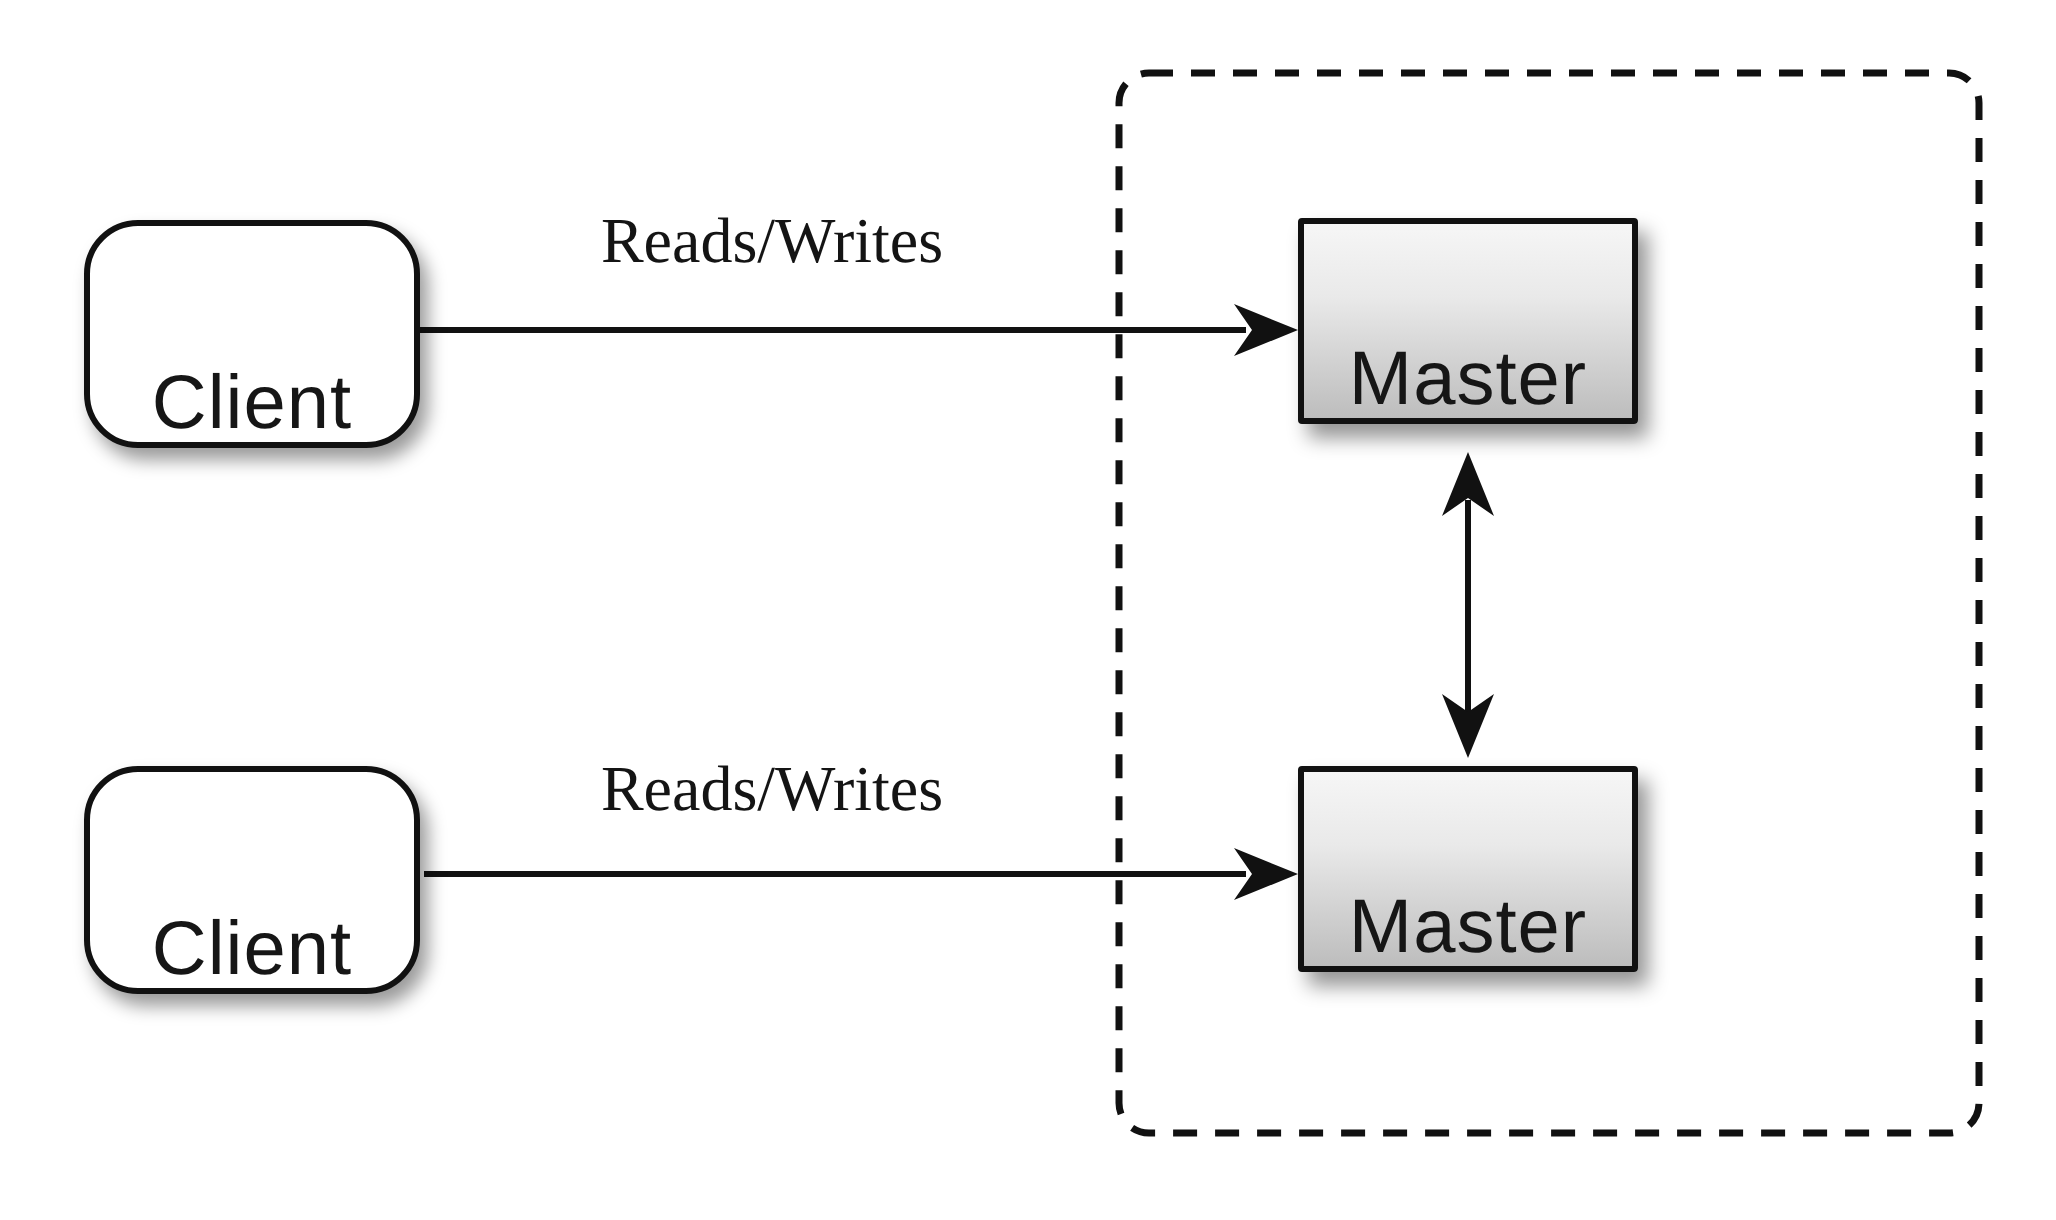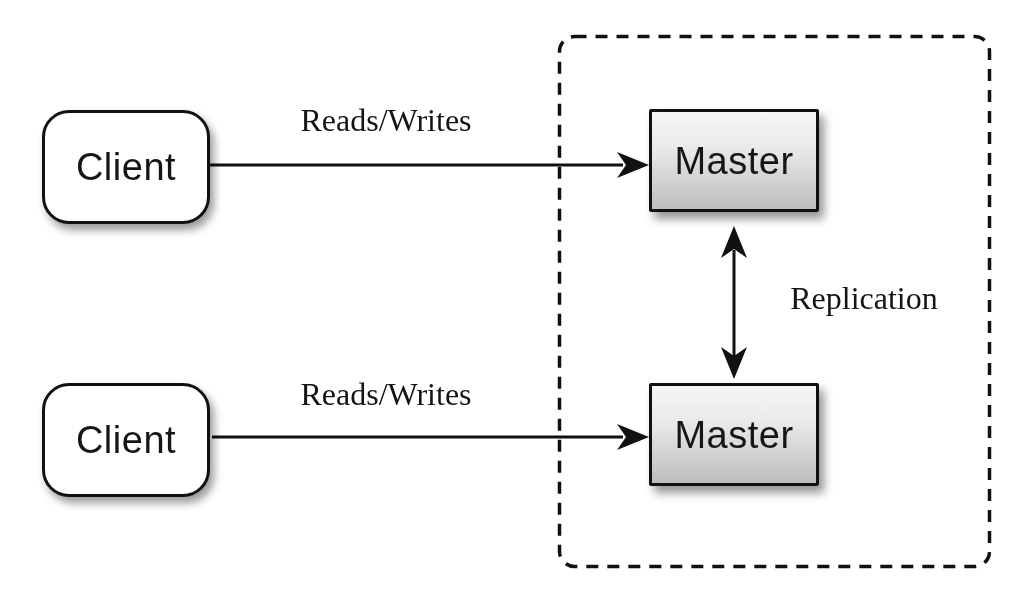--- a/index.html
+++ b/index.html
@@ -19,21 +19,21 @@
     position: absolute;
     left: 0;
     top: 0;
     width: 1028px;
     height: 610px;
   }
   .node {
     position: absolute;
     box-sizing: border-box;
     display: flex;
-    align-items: center;
+    align-items: flex-end;
     justify-content: center;
     border: 3px solid #111111;
     color: #161616;
     font-size: 38px;
     line-height: 1;
     letter-spacing: 0.5px;
   }
   .client {
     left: 42px;
     width: 168px;
@@ -107,15 +107,14 @@
   </div>
 
   <div class="node master bottom">
     <span>Master</span>
   </div>
 
   <div class="edge-label rw-top">Reads/Writes</div>
 
   <div class="edge-label rw-bottom">Reads/Writes</div>
 
-  <div class="edge-label replication-label">Replication</div>
 
 </div>
 
 </body></html>

